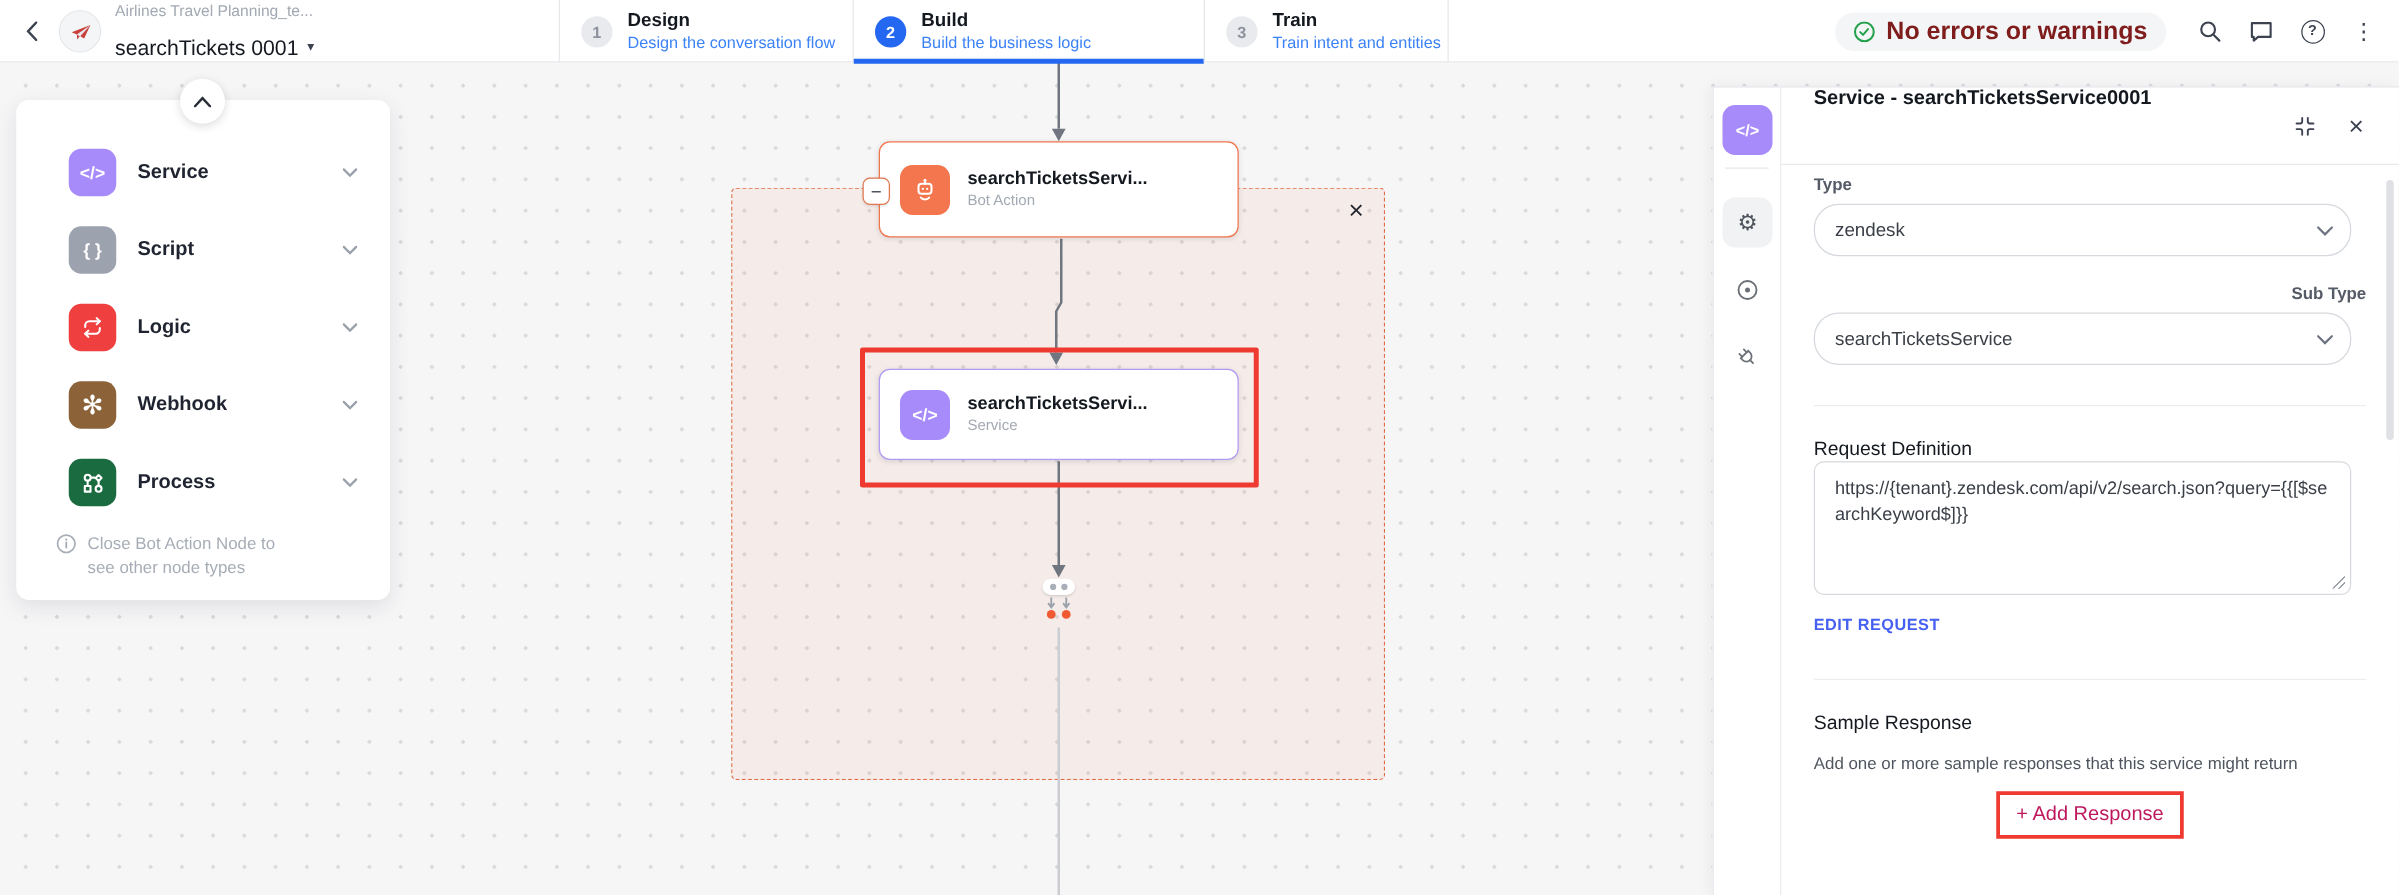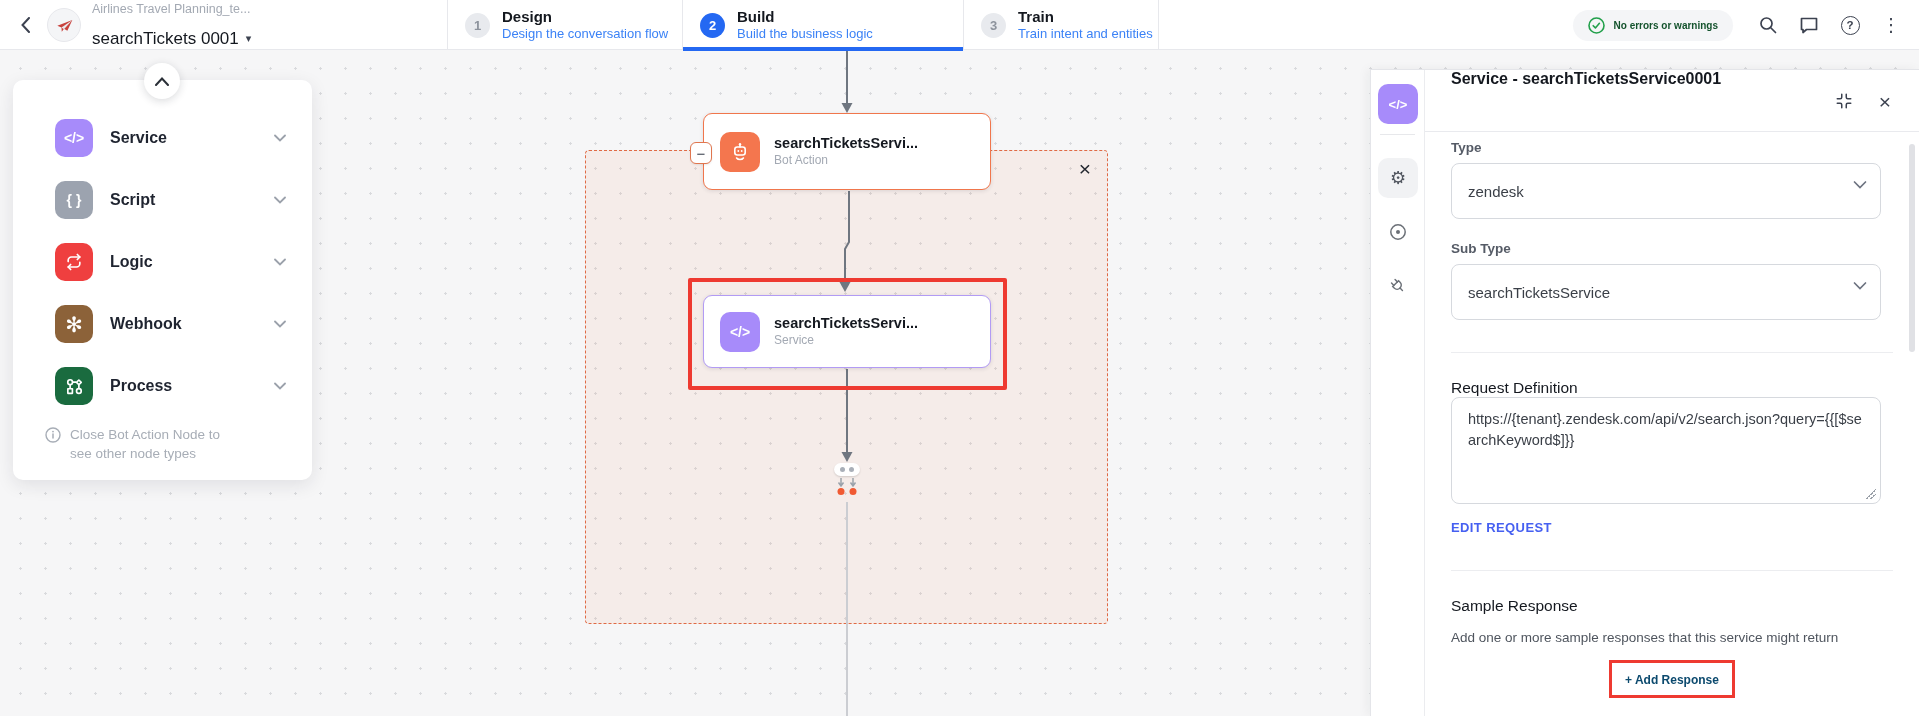--- a/index.html
+++ b/index.html
@@ -29,21 +29,21 @@
   .step-design { width:235px; } .step-build { width:281px; } .step-train { width:196px; }
   .step-num { width:25px; height:25px; border-radius:50%; background:#e8eaee; color:#8d939d;
     display:flex; align-items:center; justify-content:center; font-size:13px; font-weight:700; flex:0 0 auto; }
   .step.active .step-num { background:#2468f2; color:#fff; }
   .step-label { font-size:15px; font-weight:700; color:#14181f; line-height:1.25; }
   .step-desc { font-size:13px; color:#3b82f6; line-height:1.25; }
   .step.active::after { content:""; position:absolute; left:0; right:0; bottom:-1px; height:4px; background:#2468f2; }
 
   .hdr-right { position:absolute; right:16px; top:0; height:50px; display:flex; align-items:center; gap:17px; }
   .status-pill { height:31px; background:#f4f5f7; border-radius:16px; display:flex; align-items:center; gap:9px; padding:0 15px; margin-right:6px; }
-  .status-pill span { font-size:10px; font-weight:600; color:#14532d; }
+  .status-pill span { font-size:20px; font-weight:600; color:#7f1d1d; }
   .icon-btn { width:24px; height:24px; display:flex; align-items:center; justify-content:center; cursor:pointer; color:#3c4250; }
   .kebab { font-size:18px; color:#3c4250; letter-spacing:0; }
   .help-circle { width:19px; height:19px; border:1.6px solid #3c4250; border-radius:50%; display:flex; align-items:center; justify-content:center; font-size:11.5px; font-weight:700; color:#3c4250; }
 
   
   .canvas {
     position:absolute; top:50px; left:0; width:1919px; height:666px;
     background-color:#f6f6f7;
     background-image:radial-gradient(circle, #d9dadd 1.3px, transparent 1.3px);
     background-size:25px 25px; background-position:8px 6px;
@@ -115,42 +115,42 @@
   .rail-plug { top:206px; }
 
   .panel-content { position:relative; flex:1; }
   .panel-header { height:62px; border-bottom:1px solid #e9eaee; display:flex; align-items:flex-start; padding:0 0 0 26px; position:relative; }
   .panel-title { font-size:16px; font-weight:700; color:#14181f; }
   .panel-actions { position:absolute; right:28px; top:0; height:62px; display:flex; align-items:center; gap:26px; }
   .panel-x { font-size:21px; color:#3c4250; cursor:pointer; line-height:1; }
   .panel-body { padding:8px 26px 0 26px; }
   .field-label { font-size:13.5px; color:#555b66; margin-bottom:8px;font-weight:bold; }
   .select {
-    width:430px; height:56px; border:1px solid #d6d9de; border-radius:8px; background:#fff;
+    width:430px; height:42px; border:1px solid #d6d9de; border-radius:20px; background:#fff;
     display:flex; align-items:center; padding:0 40px 0 16px; position:relative; cursor:pointer;
   }
   .select span { font-size:15px; color:#3a3f47; }
   .select svg { position:absolute; right:13px; top:13px; }
-  .mt22 { margin-top:22px; }
+  .mt22 { margin-top:22px;text-align:right; }
   .hr { height:1px; background:#ecedf0; margin-top:32px; }
   .section-h { font-size:15.5px; font-weight:400; color:#14181f; margin-top:26px; }
   .request-box {
     width:430px; height:107px; border:1px solid #d6d9de; border-radius:8px; 
     padding:11px 16px; font-size:14.5px; line-height:1.45; color:#3a3f47;
     word-break:break-all; position:relative; cursor:text;
   }
   .resize-handle { position:absolute; right:4px; bottom:4px; width:10px; height:10px;
     background:
       linear-gradient(135deg, transparent 48%, #9aa0a8 48%, #9aa0a8 55%, transparent 55%, transparent 70%, #9aa0a8 70%, #9aa0a8 77%, transparent 77%);
   }
   .link-btn { display:inline-block; margin-top:16px; font-size:13px; font-weight:700; letter-spacing:.4px; color:#4660f1; cursor:pointer; }
   .sample-desc { font-size:13.5px; color:#4f555e; line-height:21px; margin-top:12px; max-width:450px; }
   .add-wrap { margin-top:12px; text-align:center; }
   .annotation-add { display:inline-block; border:3px solid #ee3a31; padding:7px 13px; }
-  .add-link { font-size:12px; font-weight:700; color:#0c4a6e; cursor:pointer; white-space:nowrap; }
+  .add-link { font-size:16px; font-weight:400; color:#be185d; cursor:pointer; white-space:nowrap; }
   .scroll-thumb { position:absolute; right:4px; top:74px; width:6px; height:208px; background:#e0e1e5; border-radius:3px; }
 </style>
 </head>
 <body>
 
 <div class="canvas">
   <div class="dashed-area"></div>
 
   <svg class="connectors" width="1919" height="666">
     <g stroke="#6f7680" stroke-width="2" fill="none">

